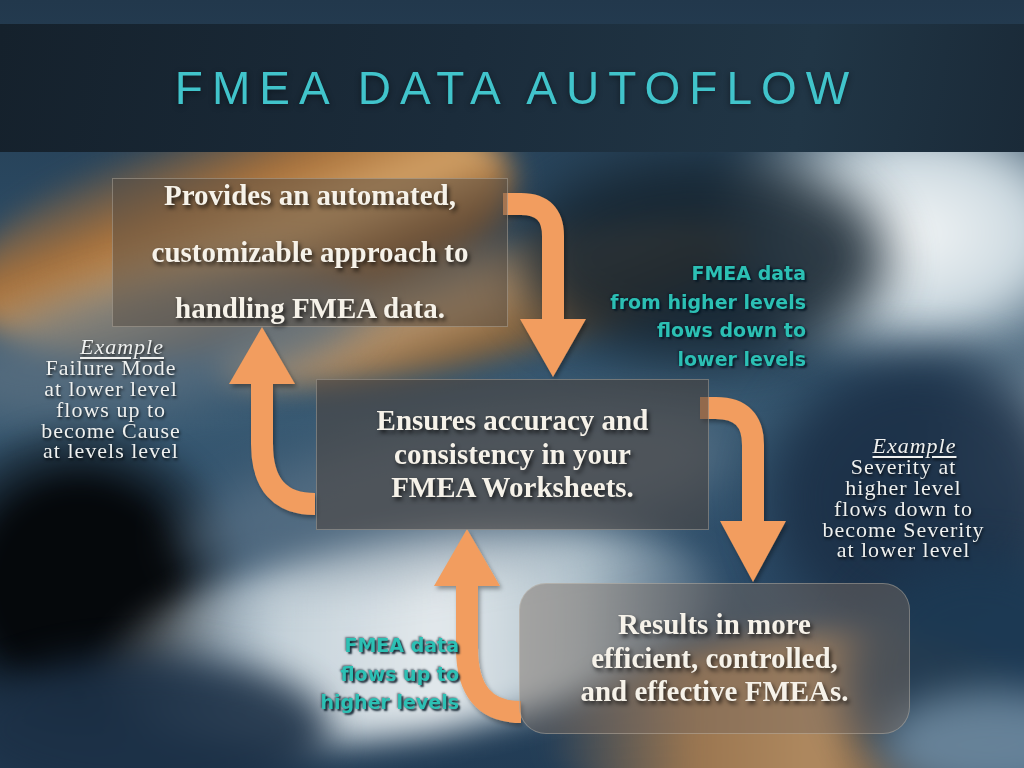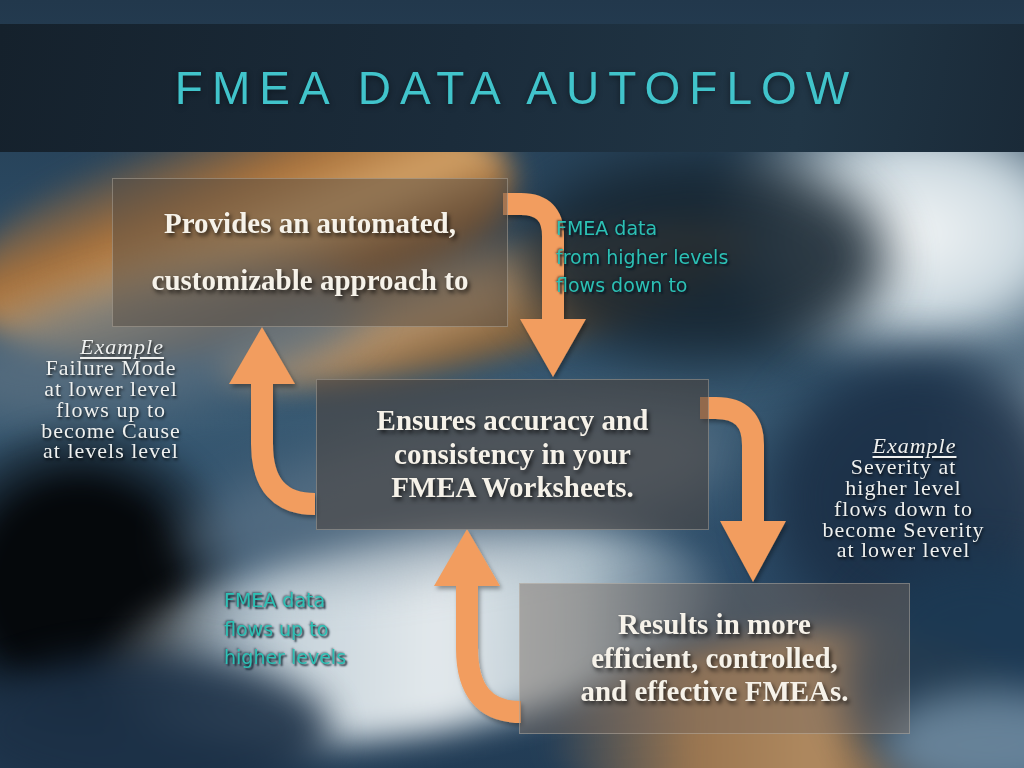--- a/index.html
+++ b/index.html
@@ -31,28 +31,29 @@
   
   .box{
     position:absolute;z-index:3;display:flex;flex-direction:column;
     align-items:center;justify-content:center;text-align:center;
     border:1px solid rgba(225,218,205,.32);
     color:#f6f2e9;font-weight:700;font-size:29px;line-height:1.16;
     text-shadow:2px 3px 4px rgba(0,0,0,.68);
   }
   .box1{left:112px;top:178px;width:394px;height:147px;background:rgba(88,78,68,.50);gap:23px;}
   .box2{left:316px;top:379px;width:391px;height:149px;background:rgba(76,68,62,.58);}
-  .box3{left:519px;top:583px;width:389px;height:149px;background:rgba(122,106,96,.46);}
+  .box3{left:519px;top:583px;width:389px;height:149px;background:rgba(122,106,96,.46);border-radius:27px;}
   
   .flow{
-    position:absolute;z-index:4;text-align:left;
-    font-family:"DejaVu Sans", sans-serif;font-weight:400;
+    position:absolute;z-index:4;text-align:right;
+    font-family:"DejaVu Sans", sans-serif;font-weight:700;
     font-size:19px;line-height:1.5;
     color:var(--label-teal,#2cc0b4);
     text-shadow:2px 2px 2px rgba(8,24,38,.9),-1px -1px 2px rgba(8,24,38,.55);
+    margin-top:45px;
   }
   .flow1{left:556px;top:214px;width:250px;}
   .flow2{left:224px;top:586px;width:235px;}
   
   .example{
     position:absolute;z-index:4;text-align:center;
     font-size:22px;line-height:0.95;letter-spacing:1px;
     color:#eef0ef;text-shadow:1px 2px 3px rgba(0,0,0,.75);
   }
   .ex-left{left:16px;top:337px;width:190px;}
@@ -106,36 +107,38 @@
     </g>
     <g filter="url(#ash)">
       <path d="M467 584 V648 Q467 712 521 712" fill="none" stroke="var(--arrow-orange,#f29d5e)" stroke-width="22"></path>
       <path d="M434 586 H500 L467 529 Z" fill="var(--arrow-orange,#f29d5e)"></path>
     </g>
   </svg>
 
   <div class="box box1">
     <div>Provides an automated,</div>
     <div>customizable approach to</div>
+    <div>handling FMEA data.</div>
   </div>
   <div class="box box2">
     <div>Ensures accuracy and</div>
     <div>consistency in your</div>
     <div>FMEA Worksheets.</div>
   </div>
   <div class="box box3">
     <div>Results in more</div>
     <div>efficient, controlled,</div>
     <div>and effective FMEAs.</div>
   </div>
 
   <div class="flow flow1">
     <div>FMEA data</div>
     <div>from higher levels</div>
     <div>flows down to</div>
+    <div>lower levels</div>
   </div>
   <div class="flow flow2">
     <div>FMEA data</div>
     <div>flows up to</div>
     <div>higher levels</div>
   </div>
 
   <div class="example ex-left">
     <div class="ex-head"><span>Example</span></div>
     <div>Failure Mode</div>

